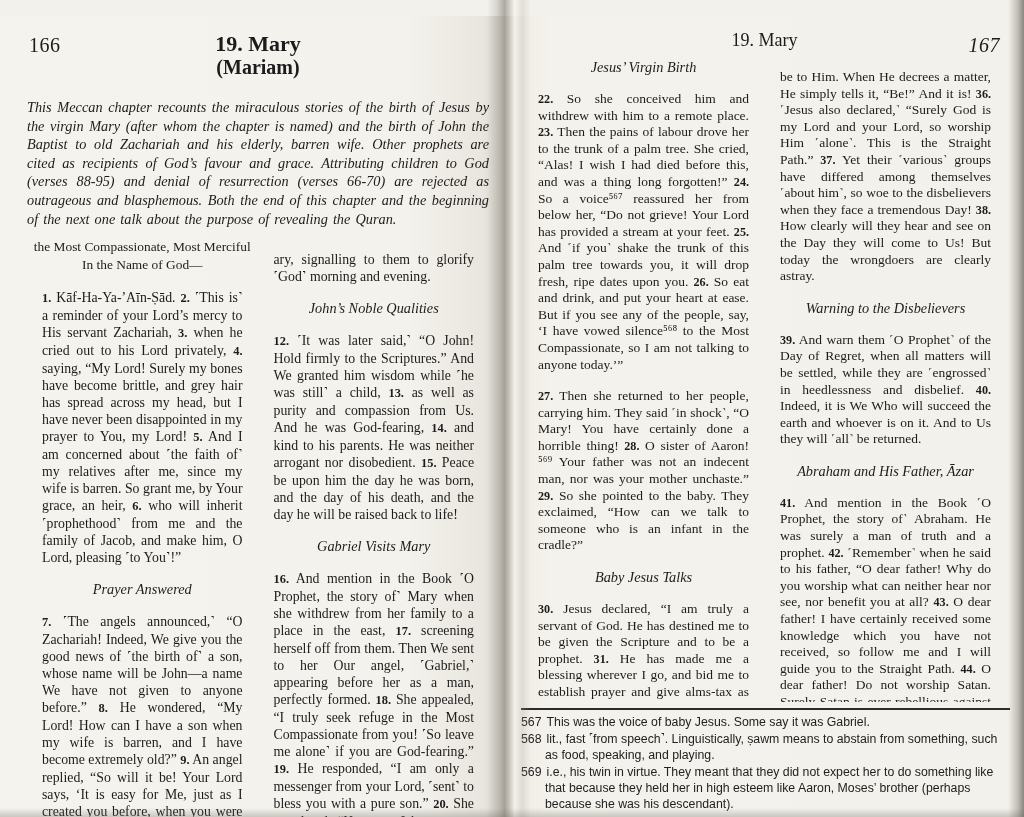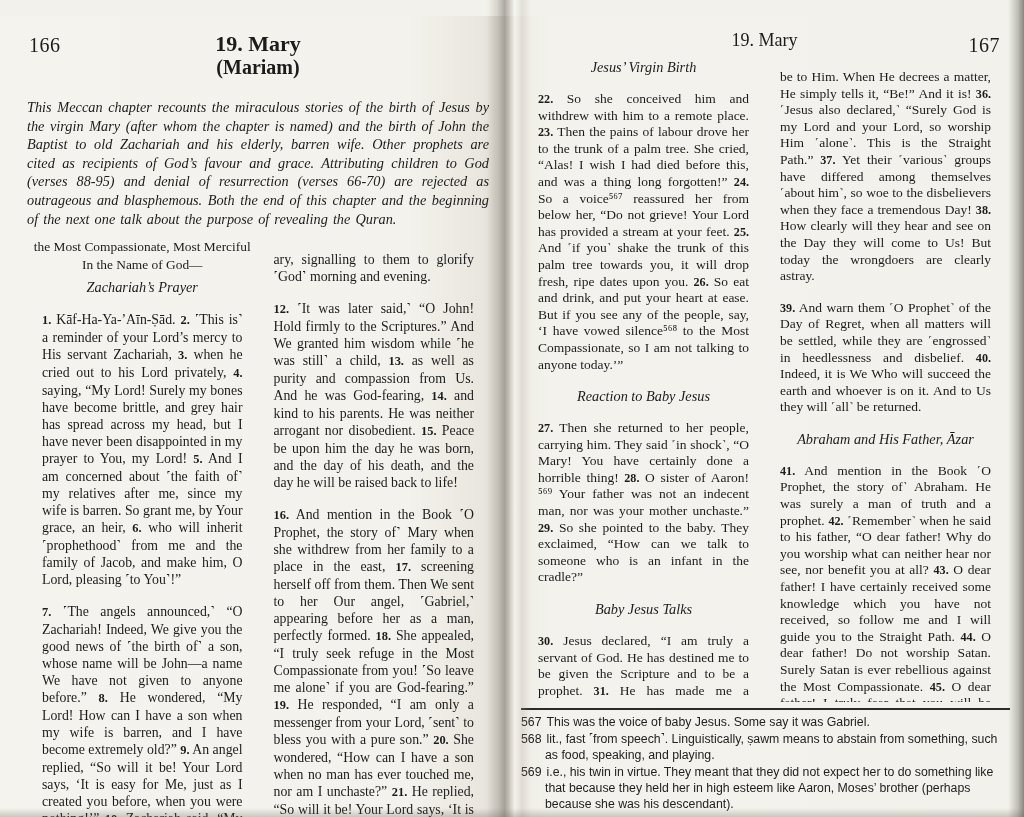--- a/index.html
+++ b/index.html
@@ -24,21 +24,21 @@
   .page-right .cols{height:648px;}
   .col{flex:1;min-width:0;}
   .bismillah{text-align:center;font-size:13.4px;line-height:18px;margin:2px 0 4px 0;white-space:nowrap;}
   .sect{margin:5px 0 2px 0;font-weight:normal;font-style:italic;text-align:center;
         font-size:14.3px;line-height:17px;}
   p.verses{margin:15px;text-align:justify;font-size:13.8px;line-height:17px;}
   .page-right p.verses{font-size:13.5px;line-height:16.6px;}
   .vn{font-weight:bold;font-size:0.9em;}
   .rp-header{position:relative;height:26px;}
   .running-title{position:absolute;left:0;right:0;text-align:center;top:2px;font-size:18px;}
-  .pageno.right{position:absolute;right:6px;top:6px;}
+  .pageno.right{position:absolute;right:6px;top:6px;font-style:italic;}
   .footnotes{position:absolute;left:24px;right:14px;top:692px;
              border-top:2px solid #2b2b2b;padding-top:4px;
              font-family:"Liberation Sans","DejaVu Sans",sans-serif;
              font-size:12.3px;line-height:16px;color:#222;}
   .fn{padding-left:24px;text-indent:-24px;margin:0 0 1px 0;}
   .fn-num{margin-right:5px;}
   .spine{position:absolute;left:487px;top:0;width:44px;height:817px;pointer-events:none;
          background:linear-gradient(90deg,rgba(101,96,87,0) 0%,rgba(96,91,82,0.18) 22%,
            rgba(88,83,74,0.45) 40%,rgba(130,124,113,0.28) 52%,rgba(248,247,243,0.55) 63%,
            rgba(165,159,148,0.22) 80%,rgba(101,96,87,0) 100%);}
@@ -60,49 +60,51 @@
         <div class="chap-subtitle">(Mariam)</div>
       </div>
     </div>
     <p class="intro">This Meccan chapter recounts the miraculous stories of the birth of Jesus by the virgin Mary (after whom the chapter is named) and the birth of John the Baptist to old Zachariah and his elderly, barren wife. Other prophets are cited as recipients of God’s favour and grace. Attributing children to God (verses 88-95) and denial of resurrection (verses 66-70) are rejected as outrageous and blasphemous. Both the end of this chapter and the beginning of the next one talk about the purpose of revealing the Quran.</p>
     <div class="cols">
       <div class="col">
         <div class="bismillah">
           <div>the Most Compassionate, Most Merciful</div>
           <div>In the Name of God—</div>
         </div>
-        <h3 class="sect">Zachariah’s Prayer</h3>
         <p class="verses"><span class="vn">1.</span> Kāf-Ha-Ya-’Aīn-Ṣād. <span class="vn">2.</span> ˹This is˺ a reminder of your Lord’s mercy to His servant Zachariah, <span class="vn">3.</span> when he cried out to his Lord privately, <span class="vn">4.</span> saying, “My Lord! Surely my bones have become brittle, and grey hair has spread across my head, but I have never been disappointed in my prayer to You, my Lord! <span class="vn">5.</span> And I am concerned about ˹the faith of˺ my relatives after me, since my wife is barren. So grant me, by Your grace, an heir, <span class="vn">6.</span> who will inherit ˹prophethood˺ from me and the family of Jacob, and make him, O Lord, pleasing ˹to You˺!”</p>
+        <h3 class="sect">Prayer Answered</h3>
         <p class="verses"><span class="vn">7.</span> ˹The angels announced,˺ “O Zachariah! Indeed, We give you the good news of ˹the birth of˺ a son, whose name will be John—a name We have not given to anyone before.” <span class="vn">8.</span> He wondered, “My Lord! How can I have a son when my wife is barren, and I have become extremely old?” <span class="vn">9.</span> An angel replied, “So will it be! Your Lord says, ‘It is easy for Me, just as I created you before, when you were nothing!’” <span class="vn">10.</span> Zachariah said, “My Lord! Grant me a sign.” He responded, “Your sign is that you will not ˹be able to˺ speak to people for three nights, despite being healthy.”  So he came out to his people from the sanctu-</p>
       </div>
       <div class="col">
         <p class="verses">ary, signalling to them to glorify ˹God˺ morning and evening.</p>
+        <h3 class="sect">John’s Noble Qualities</h3>
         <p class="verses"><span class="vn">12.</span> ˹It was later said,˺ “O John! Hold firmly to the Scriptures.” And We granted him wisdom while ˹he was still˺ a child, <span class="vn">13.</span> as well as purity and compassion from Us. And he was God-fearing, <span class="vn">14.</span> and kind to his parents. He was neither arrogant nor disobedient. <span class="vn">15.</span> Peace be upon him the day he was born, and the day of his death, and the day he will be raised back to life!</p>
+        <h3 class="sect">Gabriel Visits Mary</h3>
         <p class="verses"><span class="vn">16.</span> And mention in the Book ˹O Prophet, the story of˺ Mary when she withdrew from her family to a place in the east, <span class="vn">17.</span> screening herself off from them. Then We sent to her Our angel, ˹Gabriel,˺ appearing before her as a man, perfectly formed. <span class="vn">18.</span> She appealed, “I truly seek refuge in the Most Compassionate from you! ˹So leave me alone˺ if you are God-fearing.” <span class="vn">19.</span> He responded, “I am only a messenger from your Lord, ˹sent˺ to bless you with a pure son.” <span class="vn">20.</span> She wondered, “How can I have a son when no man has ever touched me, nor am I unchaste?” <span class="vn">21.</span> He replied, “So will it be! Your Lord says, ‘It is easy for Me. And so will We make him a sign for humanity and a mercy from Us.’ It is a matter ˹already˺ decreed.”</p>
       </div>
     </div>
   </div>
 
   <div class="page page-right">
     <div class="rp-header">
       <span class="running-title">19. Mary</span>
       <span class="pageno right">167</span>
     </div>
     <div class="cols">
       <div class="col">
         <h3 class="sect">Jesus’ Virgin Birth</h3>
         <p class="verses"><span class="vn">22.</span> So she conceived him and withdrew with him to a remote place. <span class="vn">23.</span> Then the pains of labour drove her to the trunk of a palm tree. She cried, “Alas! I wish I had died before this, and was a thing long forgotten!” <span class="vn">24.</span> So a voice⁵⁶⁷ reassured her from below her, “Do not grieve! Your Lord has provided a stream at your feet. <span class="vn">25.</span> And ˹if you˺ shake the trunk of this palm tree towards you, it will drop fresh, ripe dates upon you. <span class="vn">26.</span> So eat and drink, and put your heart at ease. But if you see any of the people, say, ‘I have vowed silence⁵⁶⁸ to the Most Compassionate, so I am not talking to anyone today.’”</p>
-        <h3 class="sect">Reaction to Baby Jesus</h3>
         <p class="verses"><span class="vn">27.</span> Then she returned to her people, carrying him. They said ˹in shock˺, “O Mary! You have certainly done a horrible thing! <span class="vn">28.</span> O sister of Aaron!⁵⁶⁹ Your father was not an indecent man, nor was your mother unchaste.” <span class="vn">29.</span> So she pointed to the baby. They exclaimed, “How can we talk to someone who is an infant in the cradle?”</p>
         <h3 class="sect">Baby Jesus Talks</h3>
         <p class="verses"><span class="vn">30.</span> Jesus declared, “I am truly a servant of God. He has destined me to be given the Scripture and to be a prophet. <span class="vn">31.</span> He has made me a blessing wherever I go, and bid me to establish prayer and give alms-tax as long as I live, <span class="vn">32.</span> and to be kind to my mother. He has not made me arrogant or defiant. <span class="vn">33.</span> Peace be upon me the day I was born, the day I die, and the day I will be raised back to life!”</p>
         <p class="verses"><span class="vn">34.</span> That is Jesus, son of Mary. ˹And this is˺ a word of truth, about which they dispute.  It is not for God to take a son! Glory</p>
       </div>
       <div class="col">
         <p class="verses">be to Him. When He decrees a matter, He simply tells it, “Be!” And it is! <span class="vn">36.</span> ˹Jesus also declared,˺ “Surely God is my Lord and your Lord, so worship Him ˹alone˺. This is the Straight Path.” <span class="vn">37.</span> Yet their ˹various˺ groups have differed among themselves ˹about him˺, so woe to the disbelievers when they face a tremendous Day! <span class="vn">38.</span> How clearly will they hear and see on the Day they will come to Us! But today the wrongdoers are clearly astray.</p>
+        <h3 class="sect">Warning to the Disbelievers</h3>
         <p class="verses"><span class="vn">39.</span> And warn them ˹O Prophet˺ of the Day of Regret, when all matters will be settled, while they are ˹engrossed˺ in heedlessness and disbelief. <span class="vn">40.</span> Indeed, it is We Who will succeed the earth and whoever is on it. And to Us they will ˹all˺ be returned.</p>
         <h3 class="sect">Abraham and His Father, Āzar</h3>
         <p class="verses"><span class="vn">41.</span> And mention in the Book ˹O Prophet, the story of˺ Abraham. He was surely a man of truth and a prophet. <span class="vn">42.</span> ˹Remember˺ when he said to his father, “O dear father! Why do you worship what can neither hear nor see, nor benefit you at all? <span class="vn">43.</span> O dear father! I have certainly received some knowledge which you have not received, so follow me and I will guide you to the Straight Path. <span class="vn">44.</span> O dear father! Do not worship Satan. Surely Satan is ever rebellious against the Most Compassionate. <span class="vn">45.</span> O dear father! I truly fear that you will be touched by a torment from the Most Compassionate, and become Satan’s companion ˹in Hell˺.”</p>
         <h3 class="sect">Āzar’s Angry Response</h3>
         <p class="verses"><span class="vn">39.</span> He threatened, “How dare you reject my idols, O Abraham! If you do not desist, I will certainly stone you ˹to death˺. So be</p>
       </div>
     </div>
     <div class="footnotes">
       <p class="fn"><span class="fn-num">567</span><span>This was the voice of baby Jesus. Some say it was Gabriel.</span></p>
       <p class="fn"><span class="fn-num">568</span><span>lit., fast ˹from speech˺. Linguistically, ṣawm means to abstain from something, such as food, speaking, and playing.</span></p>

